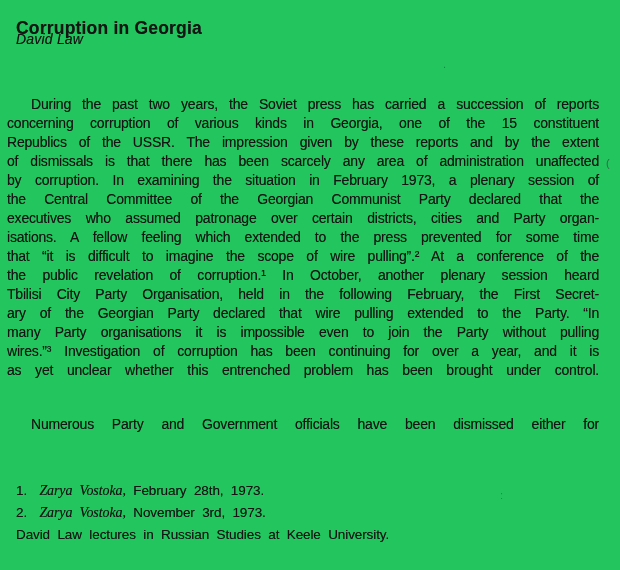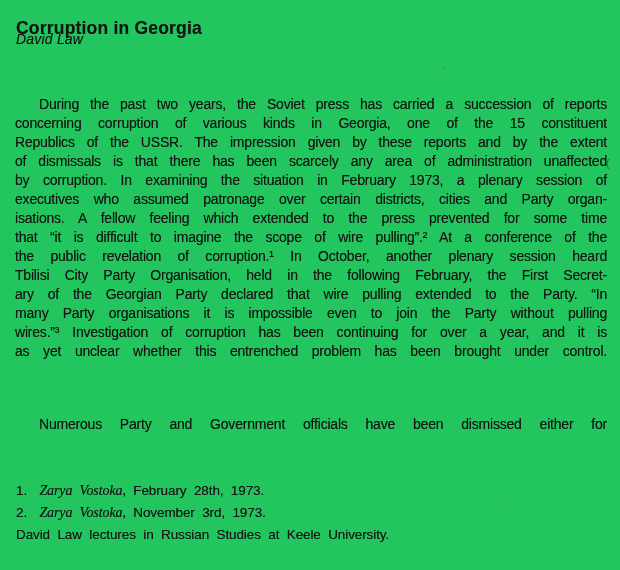--- a/index.html
+++ b/index.html
@@ -28,21 +28,21 @@
   .author {
     position: absolute;
     left: 16px;
     top: 31px;
     font-size: 14px;
     font-style: italic;
     letter-spacing: 0.2px;
   }
   .para {
     position: absolute;
-    left: 15px;
+    left: 7px;
     width: 592px;
   }
   .para-1 { top: 95px; }
   .para-2 { top: 415px; }
   .jline {
     height: 19px;
     line-height: 19px;
     font-size: 14px;
     letter-spacing: -0.2px;
     text-align: justify;
@@ -88,20 +88,21 @@
 
   <h1 class="title">Corruption in Georgia</h1>
   <div class="author">David Law</div>
 
   <div class="para para-1">
     <div class="jline indent">During the past two years, the Soviet press has carried a succession of reports</div>
     <div class="jline">concerning corruption of various kinds in Georgia, one of the 15 constituent</div>
     <div class="jline">Republics of the USSR. The impression given by these reports and by the extent</div>
     <div class="jline">of dismissals is that there has been scarcely any area of administration unaffected</div>
     <div class="jline">by corruption. In examining the situation in February 1973, a plenary session of</div>
+    <div class="jline">the Central Committee of the Georgian Communist Party declared that the</div>
     <div class="jline">executives who assumed patronage over certain districts, cities and Party organ-</div>
     <div class="jline">isations. A fellow feeling which extended to the press prevented for some time</div>
     <div class="jline">that “it is difficult to imagine the scope of wire pulling”.² At a conference of the</div>
     <div class="jline">the public revelation of corruption.¹ In October, another plenary session heard</div>
     <div class="jline">Tbilisi City Party Organisation, held in the following February, the First Secret-</div>
     <div class="jline">ary of the Georgian Party declared that wire pulling extended to the Party. “In</div>
     <div class="jline">many Party organisations it is impossible even to join the Party without pulling</div>
     <div class="jline">wires.”³ Investigation of corruption has been continuing for over a year, and it is</div>
     <div class="jline">as yet unclear whether this entrenched problem has been brought under control.</div>
   </div>

